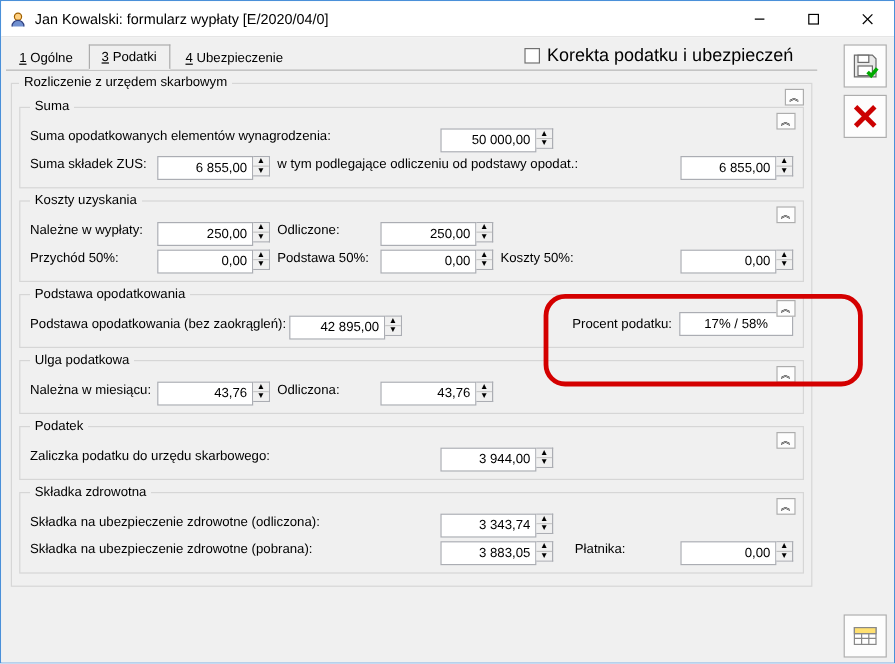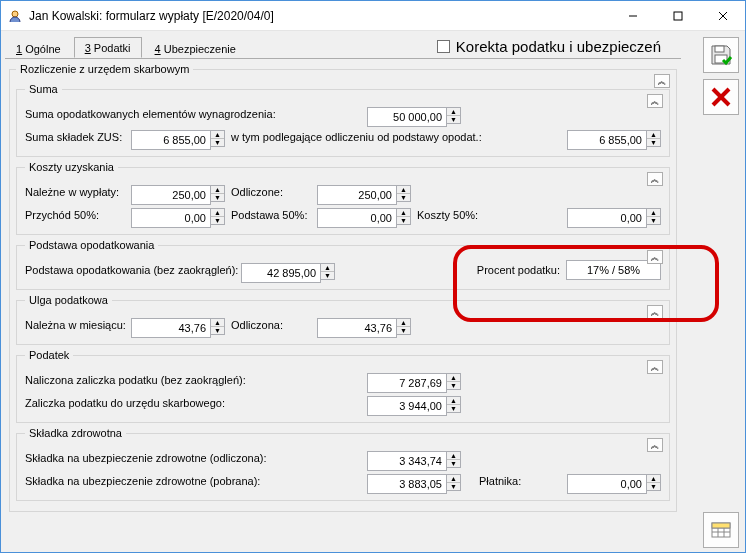--- a/index.html
+++ b/index.html
@@ -361,31 +361,20 @@
                     <span>▼</span>
                   </span>
                 </span>
             </div>
           </fieldset>
 
           <fieldset class="group">
             <legend>Podatek</legend>
             <span class="collapse">︽</span>
             <div class="row">
-              <span class="lbl" style="width:240px">Naliczona zaliczka podatku (bez zaokrągleń):</span>
-              <span style="width:90px"></span>
-              <span class="spin">
-                  <input value="7 287,69" style="">
-                  <span class="arrows">
-                    <span>▲</span>
-                    <span>▼</span>
-                  </span>
-                </span>
-            </div>
-            <div class="row">
               <span class="lbl" style="width:240px">Zaliczka podatku do urzędu skarbowego:</span>
               <span style="width:90px"></span>
               <span class="spin">
                   <input value="3 944,00" style="">
                   <span class="arrows">
                     <span>▲</span>
                     <span>▼</span>
                   </span>
                 </span>
             </div>

